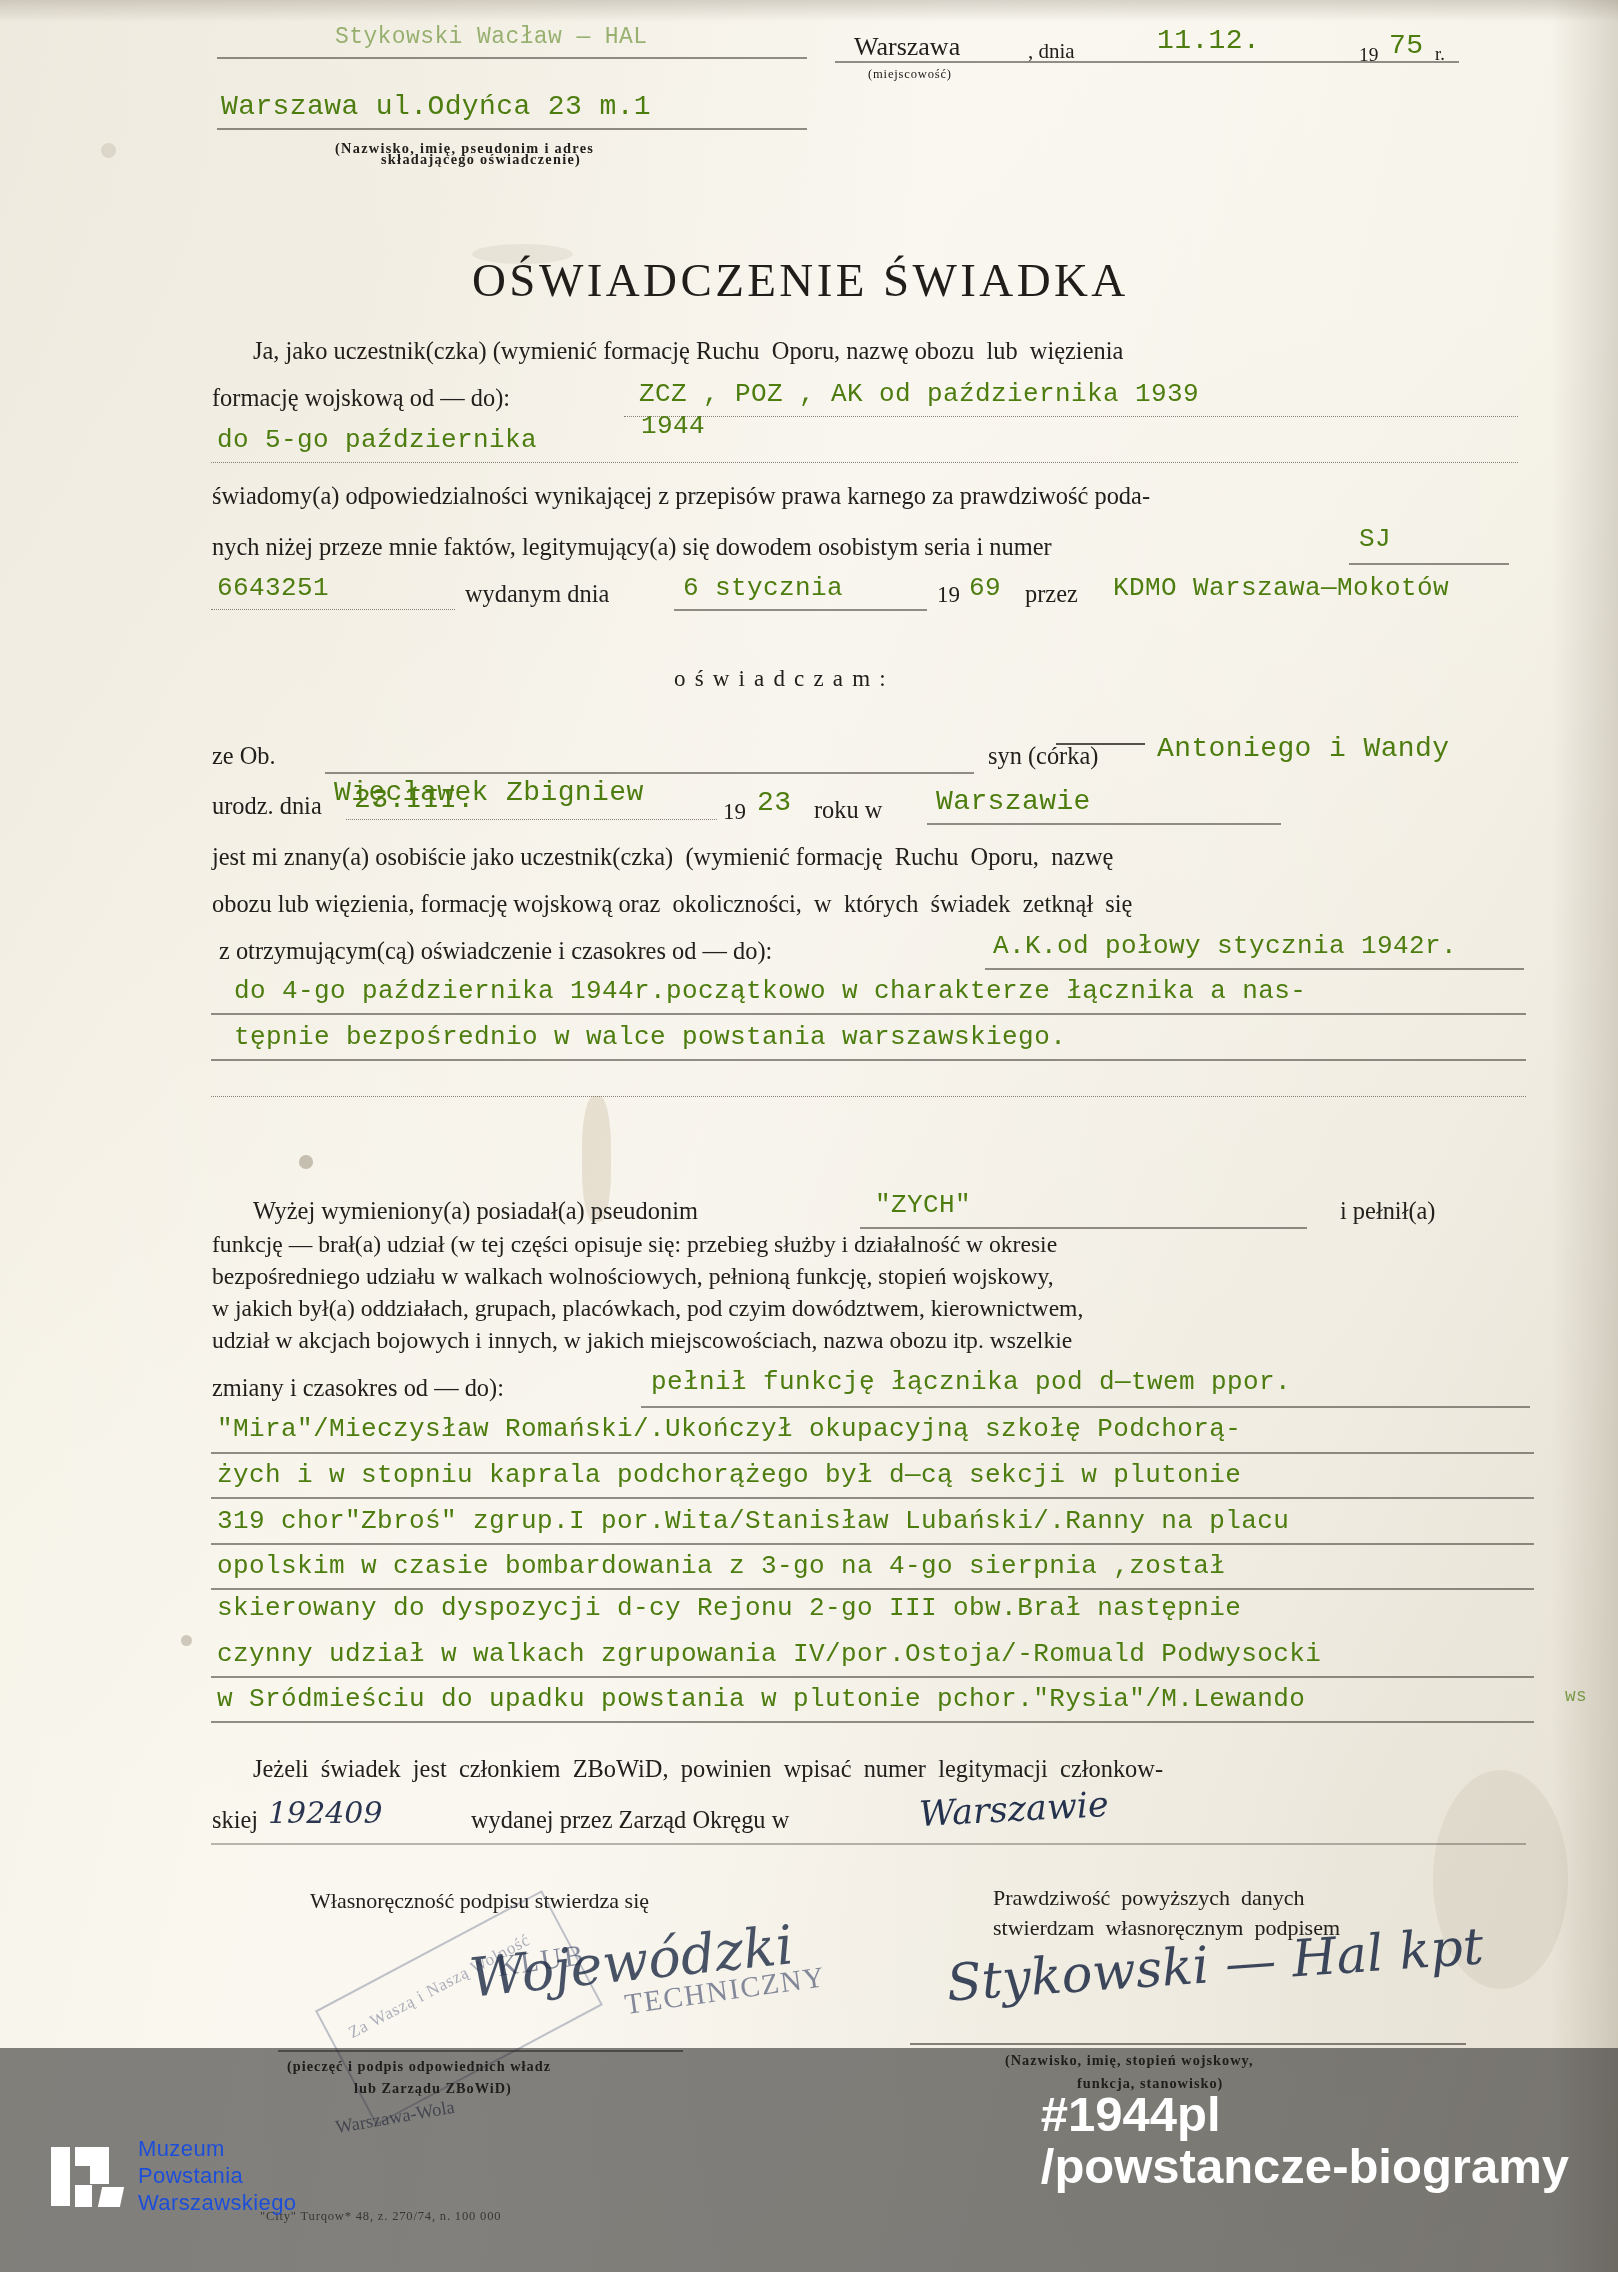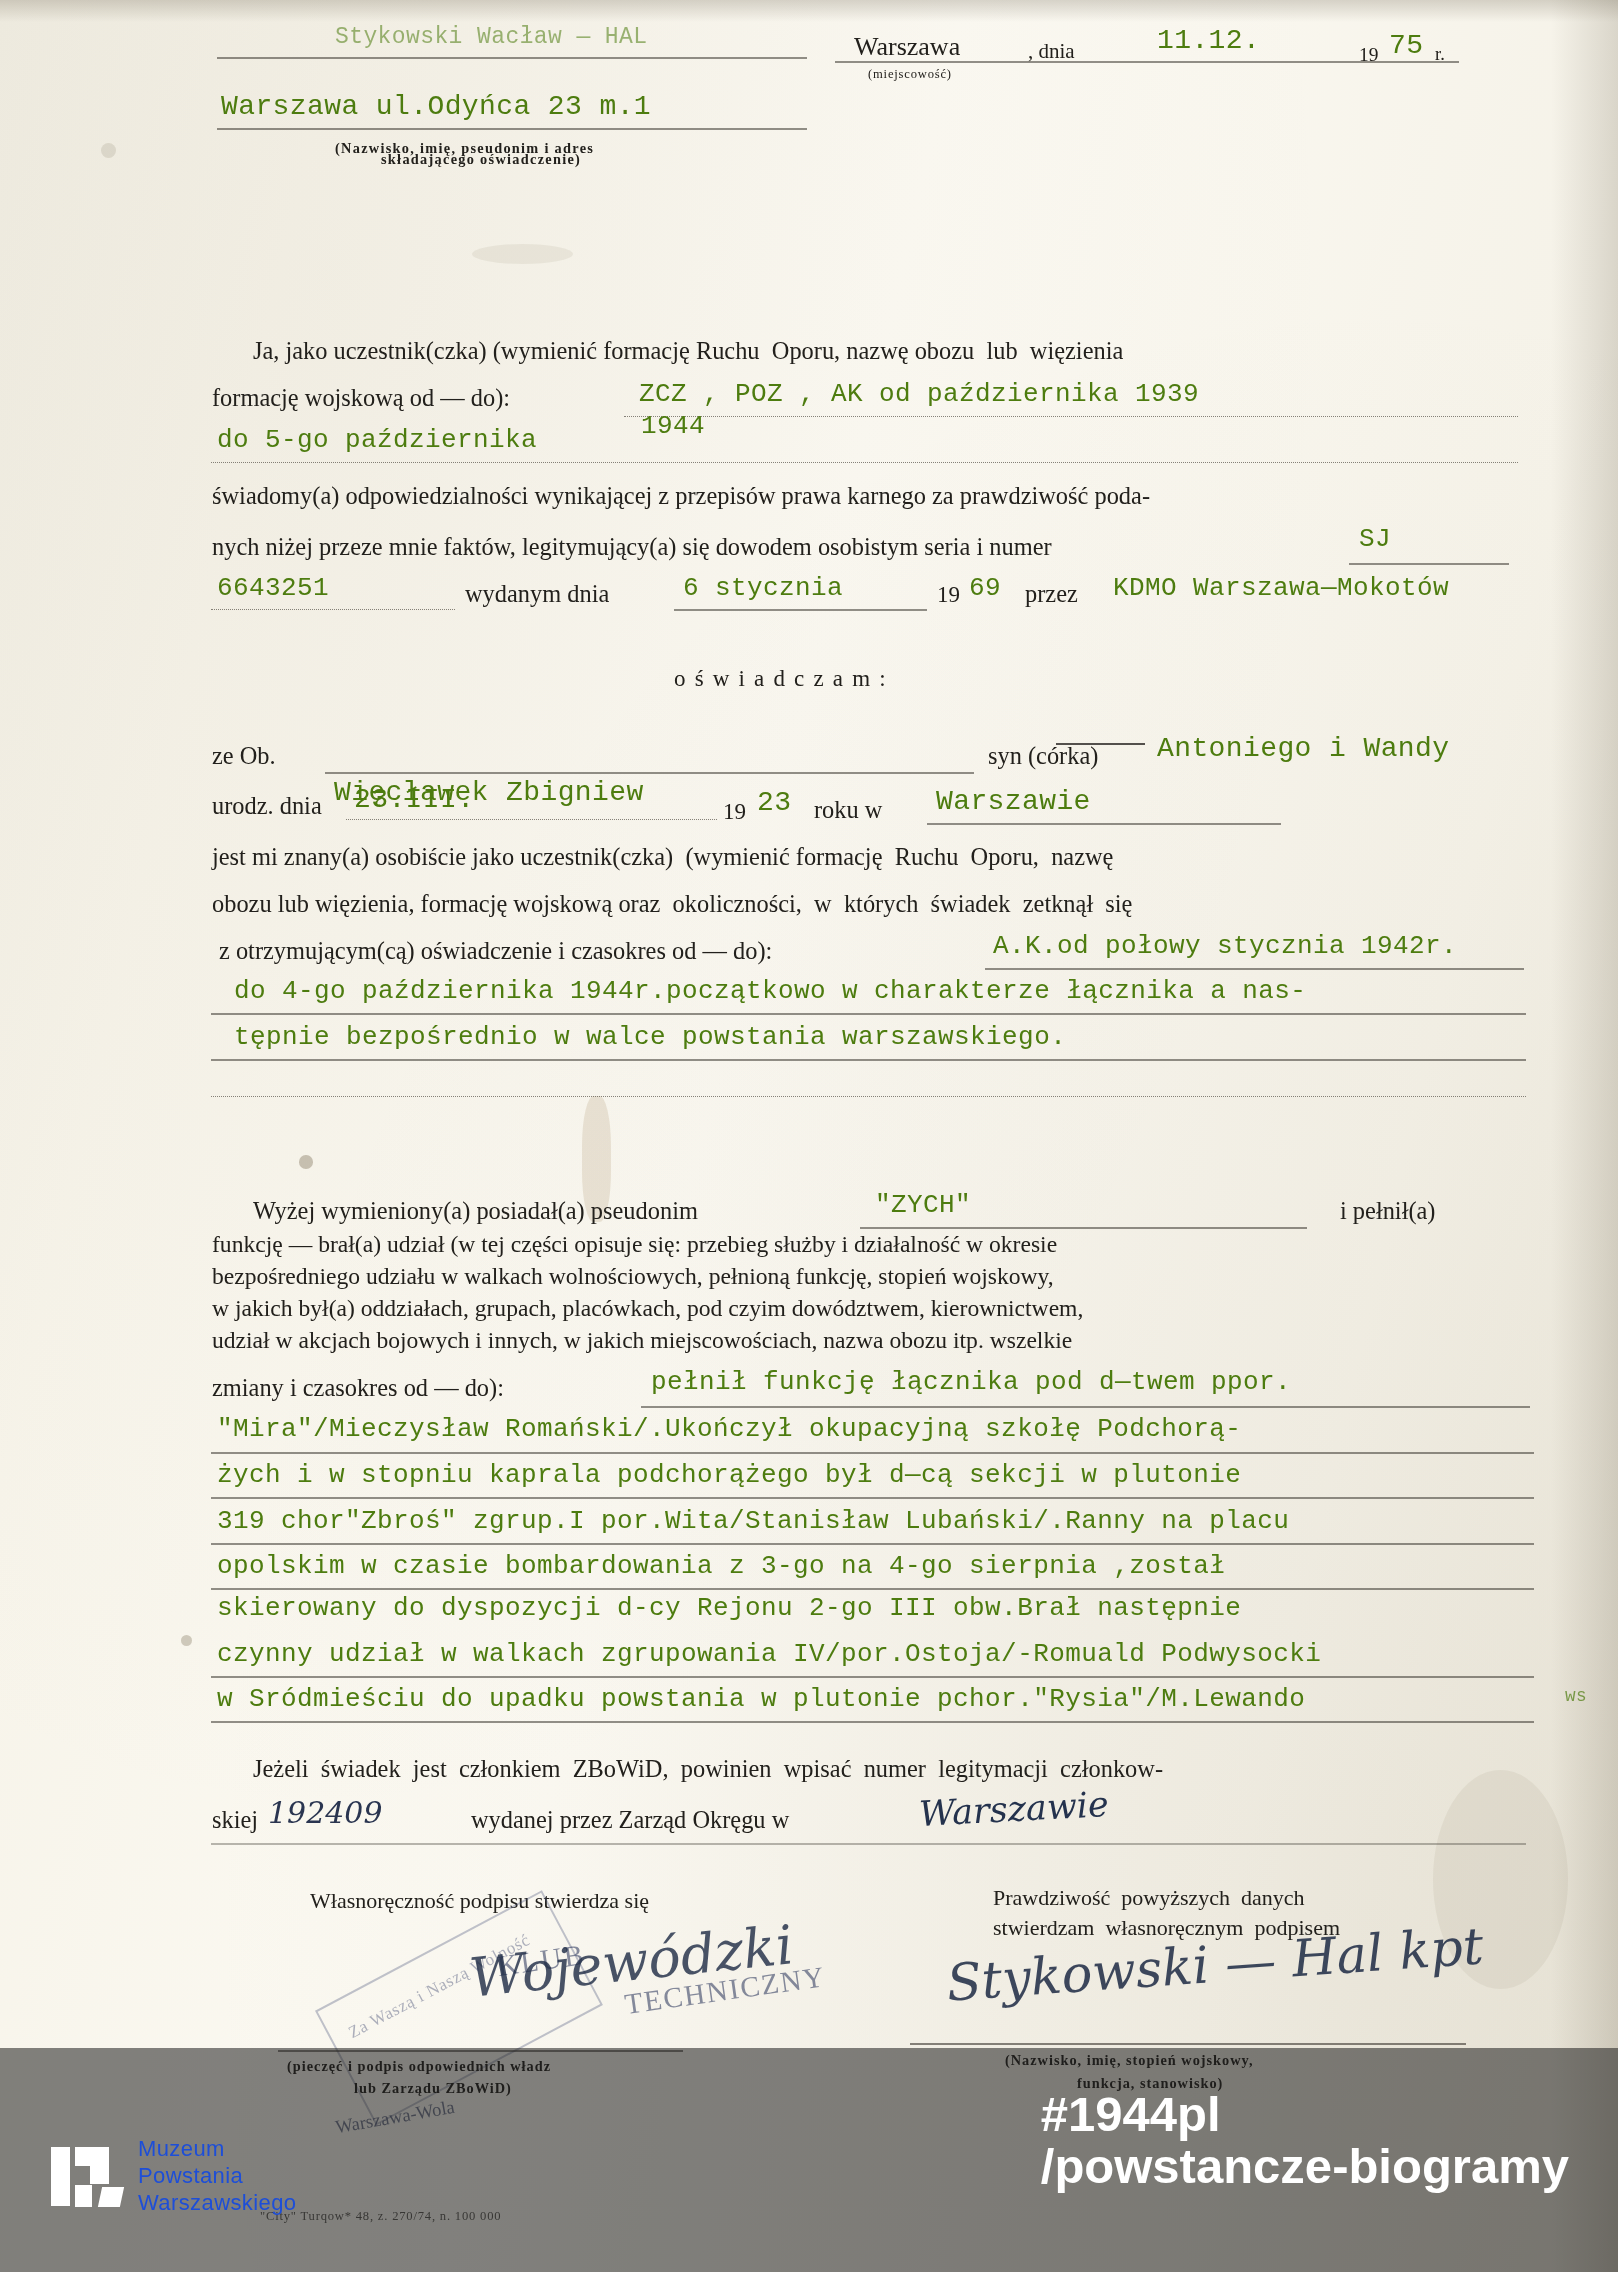--- a/index.html
+++ b/index.html
@@ -97,20 +97,21 @@
   <div class="tx ty" style="left:1389px;top:30px;font-size:28px;">75</div>
   <div class="tx pr" style="left:1435px;top:44px;font-size:18.5px;">r.</div>
   <div class="rule" style="left:835px;top:61px;width:624px;"></div>
   <div class="tx pr tiny" style="left:868px;top:67px;">(miejscowość)</div>
 
   <div class="tx ty" style="left:221px;top:91px;font-size:28px;">Warszawa ul.Odyńca 23 m.1</div>
   <div class="rule" style="left:217px;top:128px;width:590px;"></div>
   <div class="tx pr small" style="left:335px;top:140px;font-weight:bold;letter-spacing:1.3px;">(Nazwisko, imię, pseudonim i adres</div>
   <div class="tx pr small" style="left:381px;top:151px;font-weight:bold;letter-spacing:1.3px;">składającego oświadczenie)</div>
 
+  <div class="title">OŚWIADCZENIE ŚWIADKA</div>
 
   <div class="tx pr" style="left:253px;top:337px;font-size:24.4px;">Ja, jako uczestnik(czka) (wymienić formację Ruchu  Oporu, nazwę obozu  lub  więzienia</div>
   <div class="tx pr" style="left:212px;top:384px;font-size:24.4px;">formację wojskową od — do):</div>
   <div class="tx ty" style="left:639px;top:379px;font-size:26px;">ZCZ , POZ , AK od października 1939</div>
   <div class="rule dot" style="left:624px;top:416px;width:894px;"></div>
   <div class="tx ty" style="left:217px;top:425px;font-size:26px;">do 5-go października</div>
   <div class="tx ty" style="left:641px;top:411px;font-size:26px;">1944</div>
   <div class="rule dot" style="left:211px;top:462px;width:1307px;"></div>
 
   <div class="tx pr" style="left:212px;top:482px;font-size:24.4px;">świadomy(a) odpowiedzialności wynikającej z przepisów prawa karnego za prawdziwość poda-</div>

